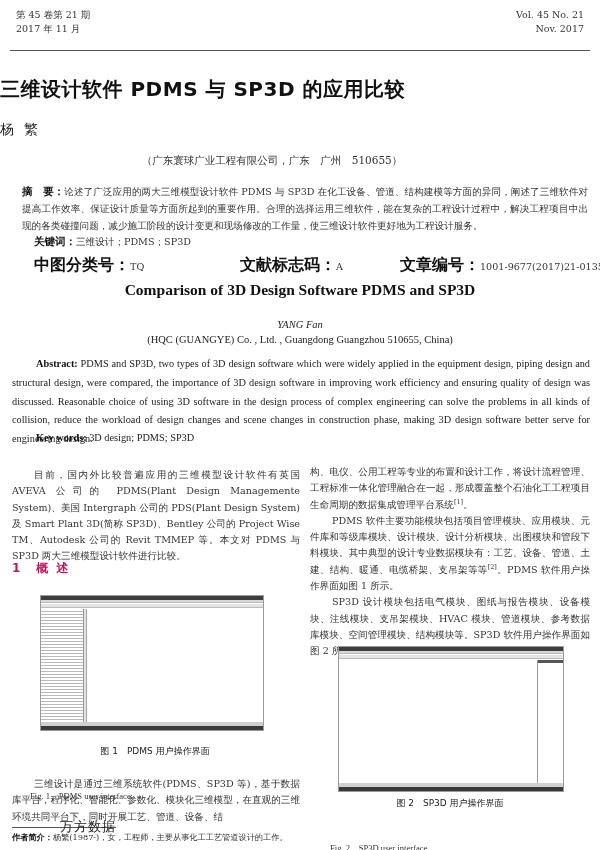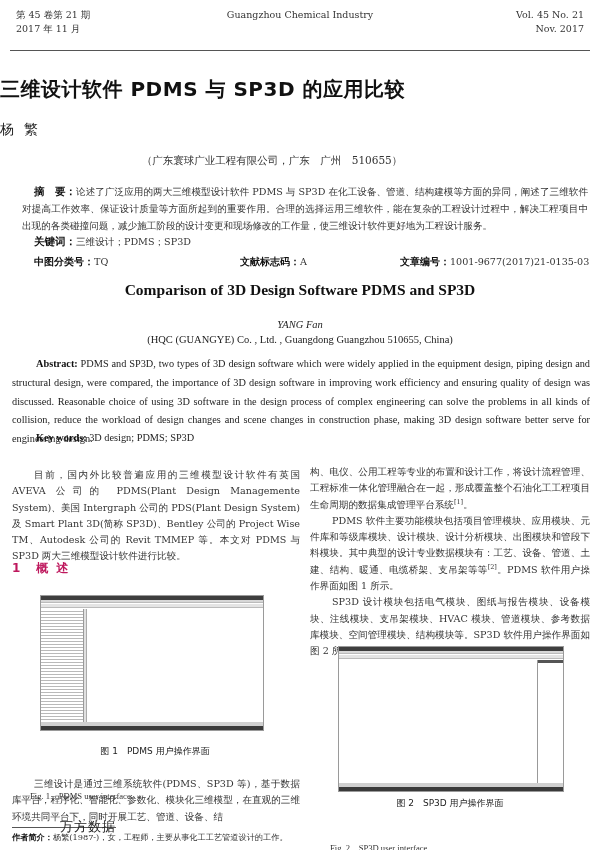--- a/index.html
+++ b/index.html
@@ -16,27 +16,27 @@
   .hdr-center { left: 0; right: 0; text-align: center; }
   .hdr-center .cn { letter-spacing: 8px; font-size: 10px; }
   .hdr-rule { position: absolute; left: 0; right: 0; top: 42px; height: 1px; background: #555; }
 
   
   .title-cn { top: 76px; left: 0; width: 600px; font-size: 20px; font-weight: bold; font-family: "DejaVu Sans", sans-serif; letter-spacing: 0.5px; color: #111; }
   .author-cn { top: 121px; left: 0; width: 600px; font-size: 14px; letter-spacing: 10px; color: #222; }
   .affil-cn { top: 154px; left: 0; width: 544px; text-align: center; font-size: 10.5px; color: #333; }
 
   .abstract-cn { top: 183px; left: 22px; width: 566px; font-size: 9.6px; line-height: 17px; color: #333; text-align: justify; }
-  .abstract-cn .lbl { font-weight: bold; font-family: "DejaVu Sans", sans-serif; font-size: 10.5px; color: #111; margin-left: 12px; }
+  .abstract-cn .lbl { font-weight: bold; font-family: "DejaVu Sans", sans-serif; font-size: 10.5px; color: #111; }
   .kw-cn { top: 235px; left: 34px; font-size: 9.6px; color: #333; }
   .kw-cn .lbl { font-weight: bold; font-family: "DejaVu Sans", sans-serif; font-size: 10.5px; color: #111; }
 
   .meta-row { top: 255px; left: 34px; width: 560px; height: 16px; font-size: 9.6px; color: #333; }
   .meta-row .item { position: absolute; top: 0; white-space: nowrap; }
-  .meta-row .lbl { font-weight: bold; font-family: "DejaVu Sans", sans-serif; font-size: 10px; color: #111; }
+  .meta-row .lbl { font-weight: bold; font-family: "DejaVu Sans", sans-serif; font-size: 16px; color: #111; }
 
   .title-en { top: 281px; left: 0; width: 600px; text-align: center; font-size: 15.5px; font-weight: bold; font-family: "Liberation Serif", serif; color: #111; }
   .author-en { top: 319px; left: 0; width: 600px; text-align: center; font-size: 10.5px; font-style: italic; font-family: "Liberation Serif", serif; color: #222; }
   .affil-en { top: 334px; left: 0; width: 600px; text-align: center; font-size: 10.5px; font-family: "Liberation Serif", serif; color: #222; }
 
   .abstract-en { top: 355px; left: 12px; width: 578px; font-size: 10.3px; line-height: 18.8px; font-family: "Liberation Serif", serif; color: #222; text-align: justify; text-indent: 24px; }
   .abstract-en .lbl { font-weight: bold; color: #111; }
   .kw-en { top: 432px; left: 36px; font-size: 10.3px; font-family: "Liberation Serif", serif; color: #222; }
   .kw-en .lbl { font-weight: bold; color: #111; }
 
@@ -86,21 +86,20 @@
 </style>
 </head>
 <body>
 
 <div class="abs hdr">
   <div class="hdr-left">
     <div>第 45 卷第 21 期</div>
     <div>2017 年 11 月</div>
   </div>
   <div class="hdr-center">
-    <div>Guangzhou Chemical Industry</div>
   </div>
   <div class="hdr-right">
     <div>Vol. 45 No. 21</div>
     <div>Nov. 2017</div>
   </div>
   <div class="hdr-rule"></div>
 </div>
 
 <div class="abs title-cn">三维设计软件 PDMS 与 SP3D 的应用比较</div>
 <div class="abs author-cn">杨繁</div>

